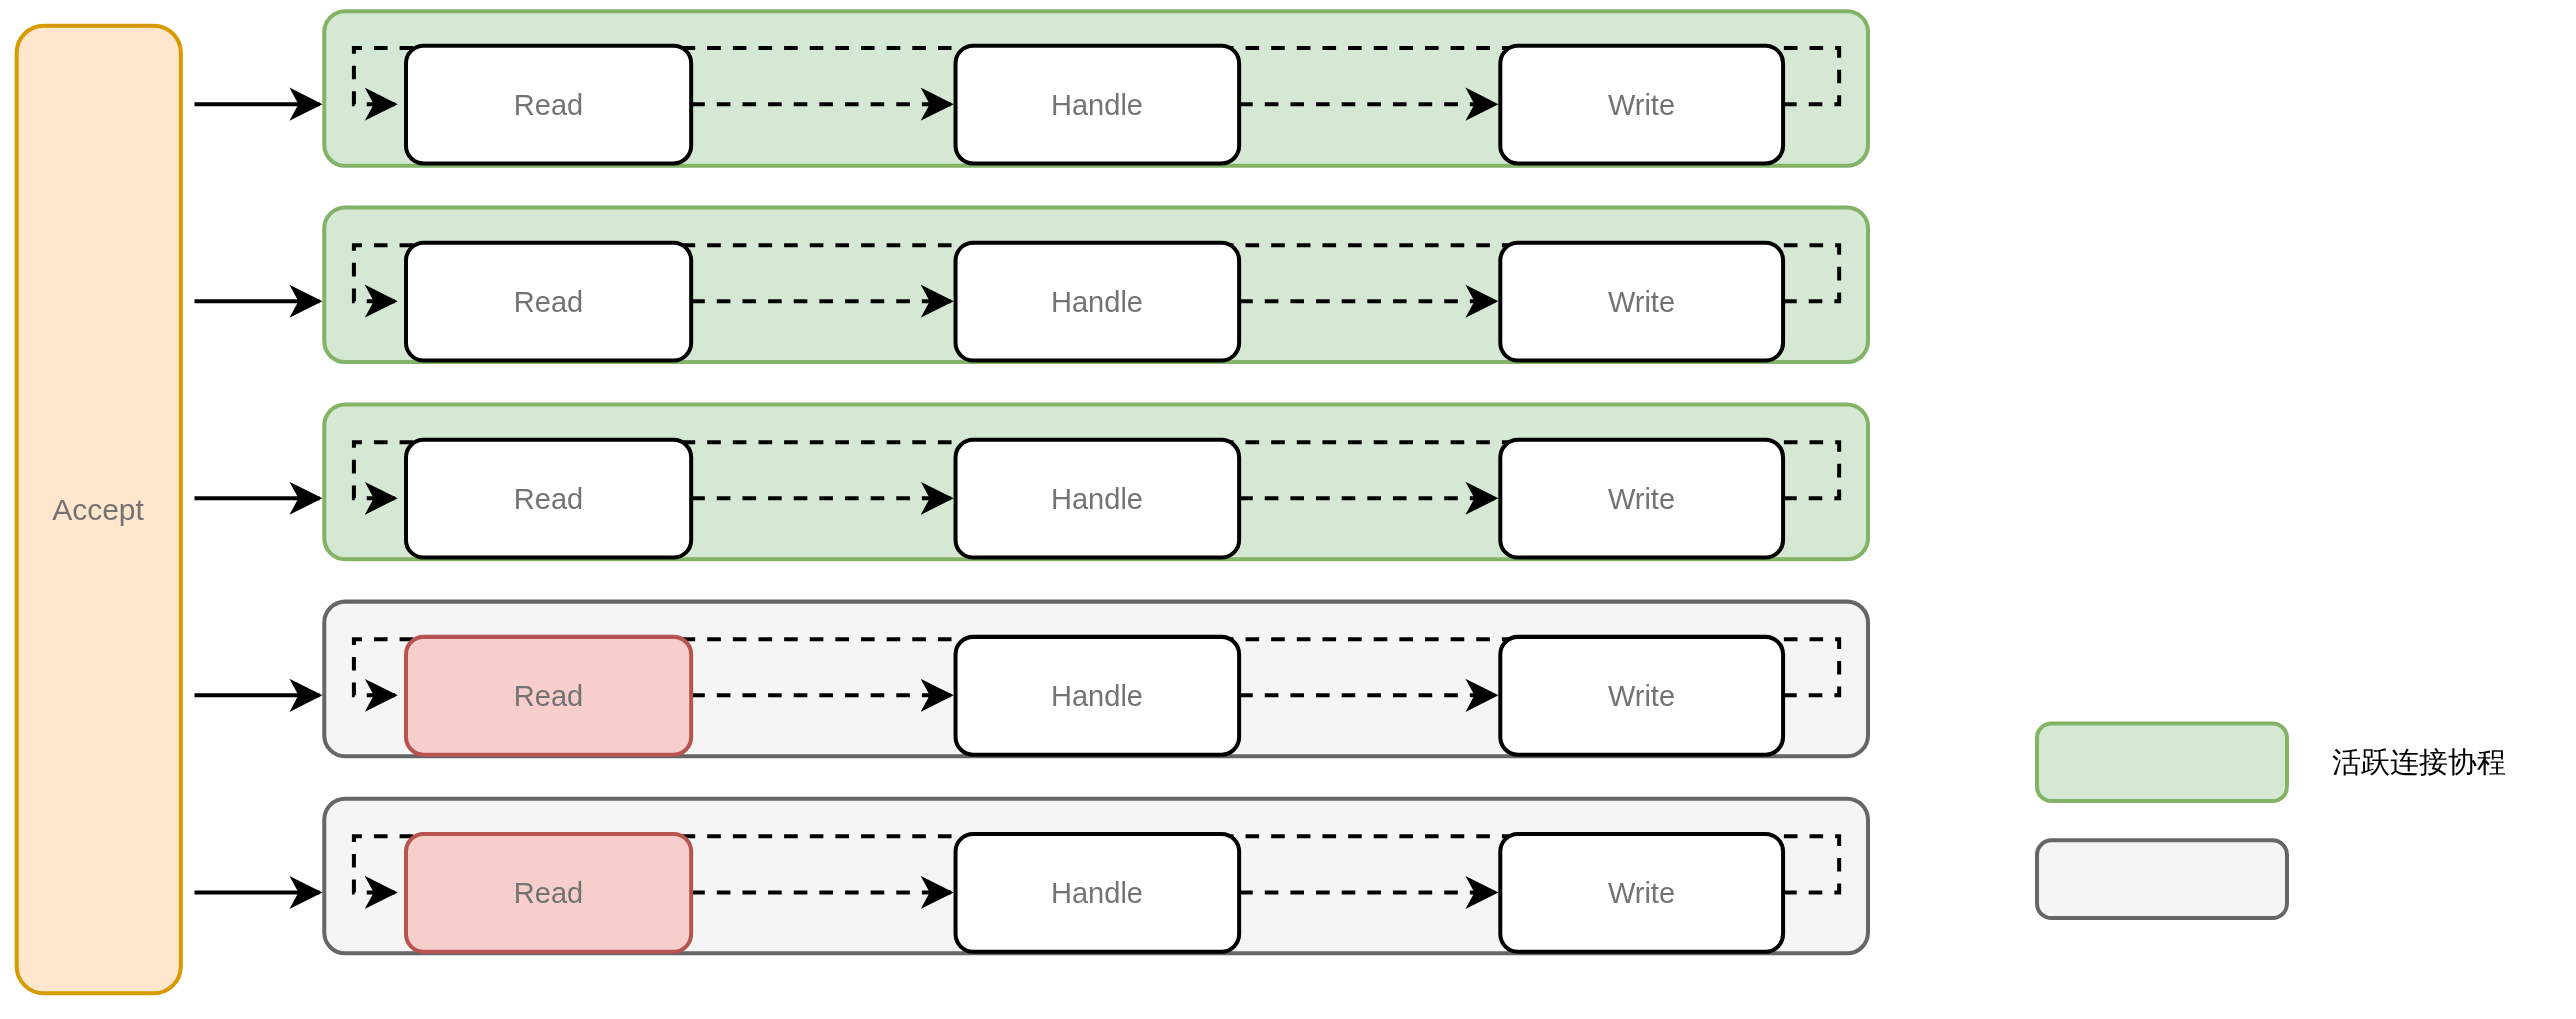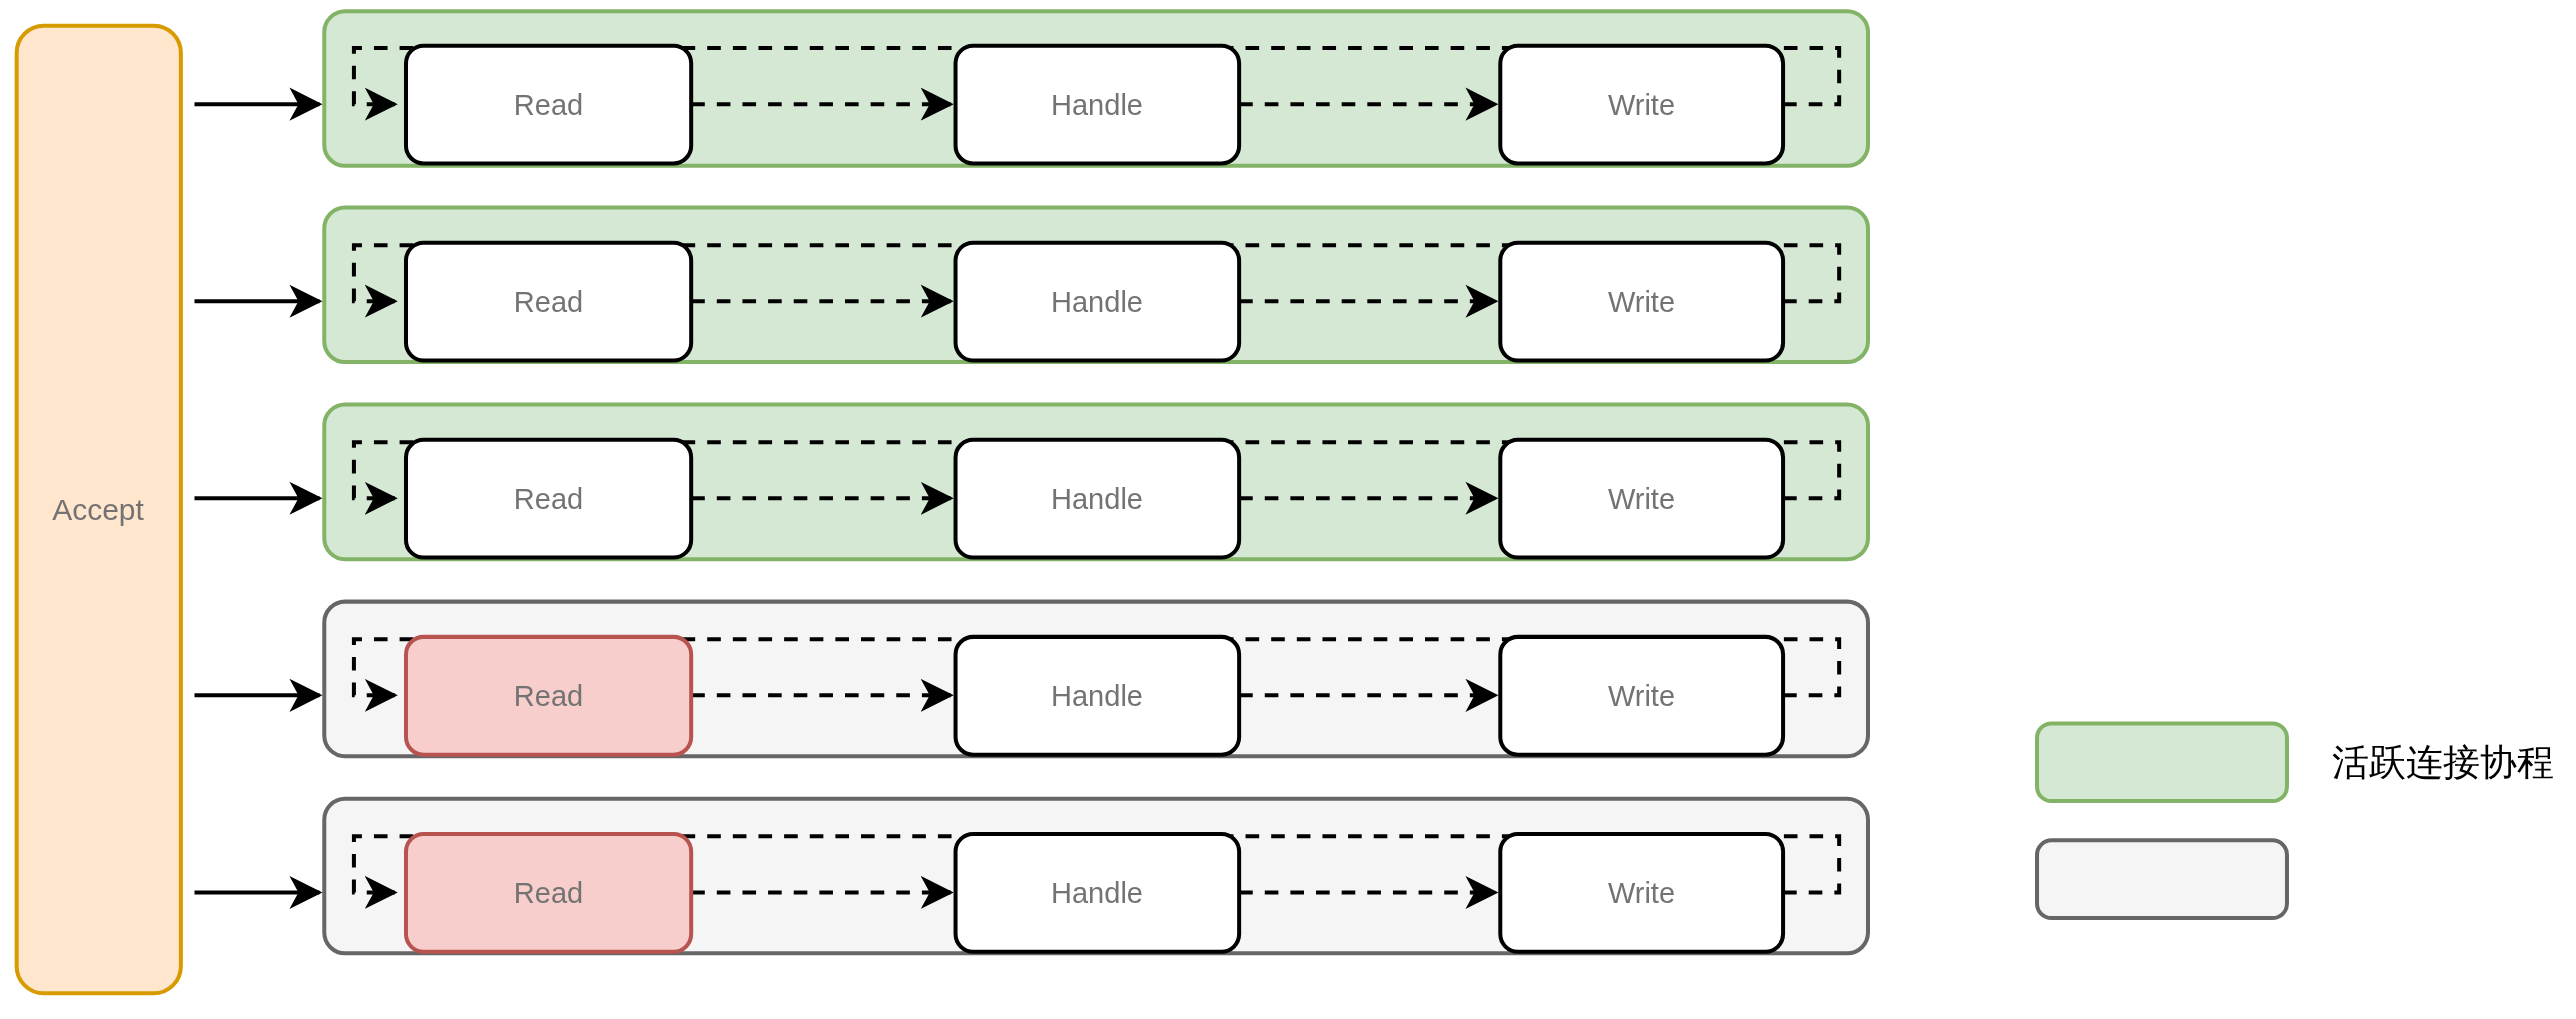--- a/index.html
+++ b/index.html
@@ -38,21 +38,21 @@
   .accept-label {
     font-size: 30px;
   }
   .stage-label {
     font-size: 29px;
   }
   .legend-label {
     position: absolute;
     display: flex;
     align-items: center;
-    font-size: 37px;
+    font-size: 29px;
     color: #000000;
     white-space: nowrap;
   }
 </style>
 </head>
 <body>
 
 <div id="canvas">
 
   <svg id="svg-layer" viewBox="0 0 3214 1272">

